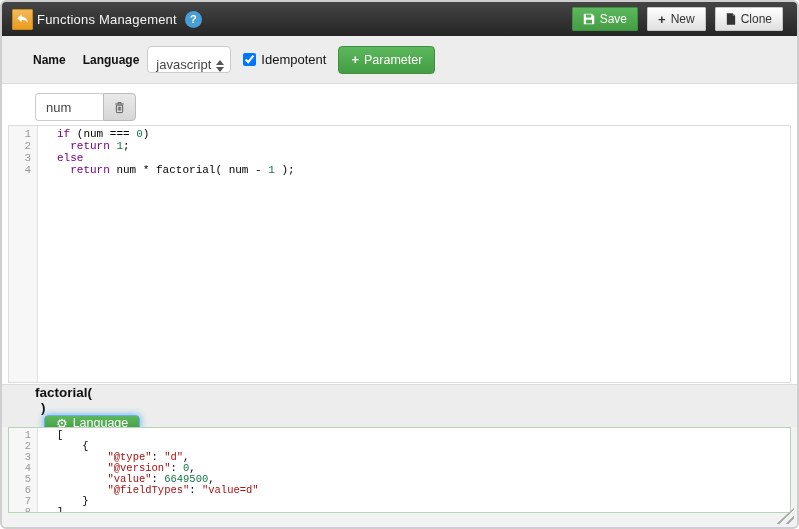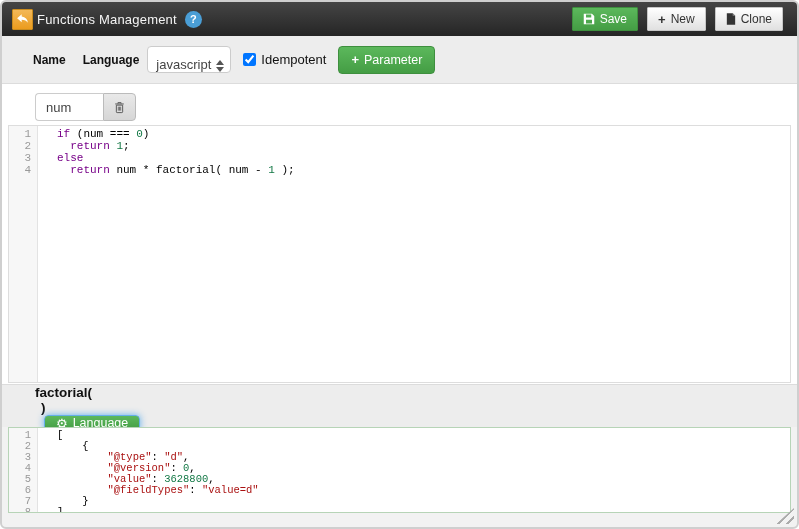--- a/index.html
+++ b/index.html
@@ -219,21 +219,21 @@
       <div class="cm-row">
         <span class="cm-ln">3</span>
         <span class="cm-code">        <span class="tk-s">"@type"</span>: <span class="tk-s">"d"</span>,</span>
       </div>
       <div class="cm-row">
         <span class="cm-ln">4</span>
         <span class="cm-code">        <span class="tk-s">"@version"</span>: <span class="tk-n">0</span>,</span>
       </div>
       <div class="cm-row">
         <span class="cm-ln">5</span>
-        <span class="cm-code">        <span class="tk-s">"value"</span>: <span class="tk-n">3628800</span>,</span>
+        <span class="cm-code">        <span class="tk-s">"value"</span>: <span class="tk-n">6649500</span>,</span>
       </div>
       <div class="cm-row">
         <span class="cm-ln">6</span>
         <span class="cm-code">        <span class="tk-s">"@fieldTypes"</span>: <span class="tk-s">"value=d"</span></span>
       </div>
       <div class="cm-row">
         <span class="cm-ln">7</span>
         <span class="cm-code">    }</span>
       </div>
       <div class="cm-row">

